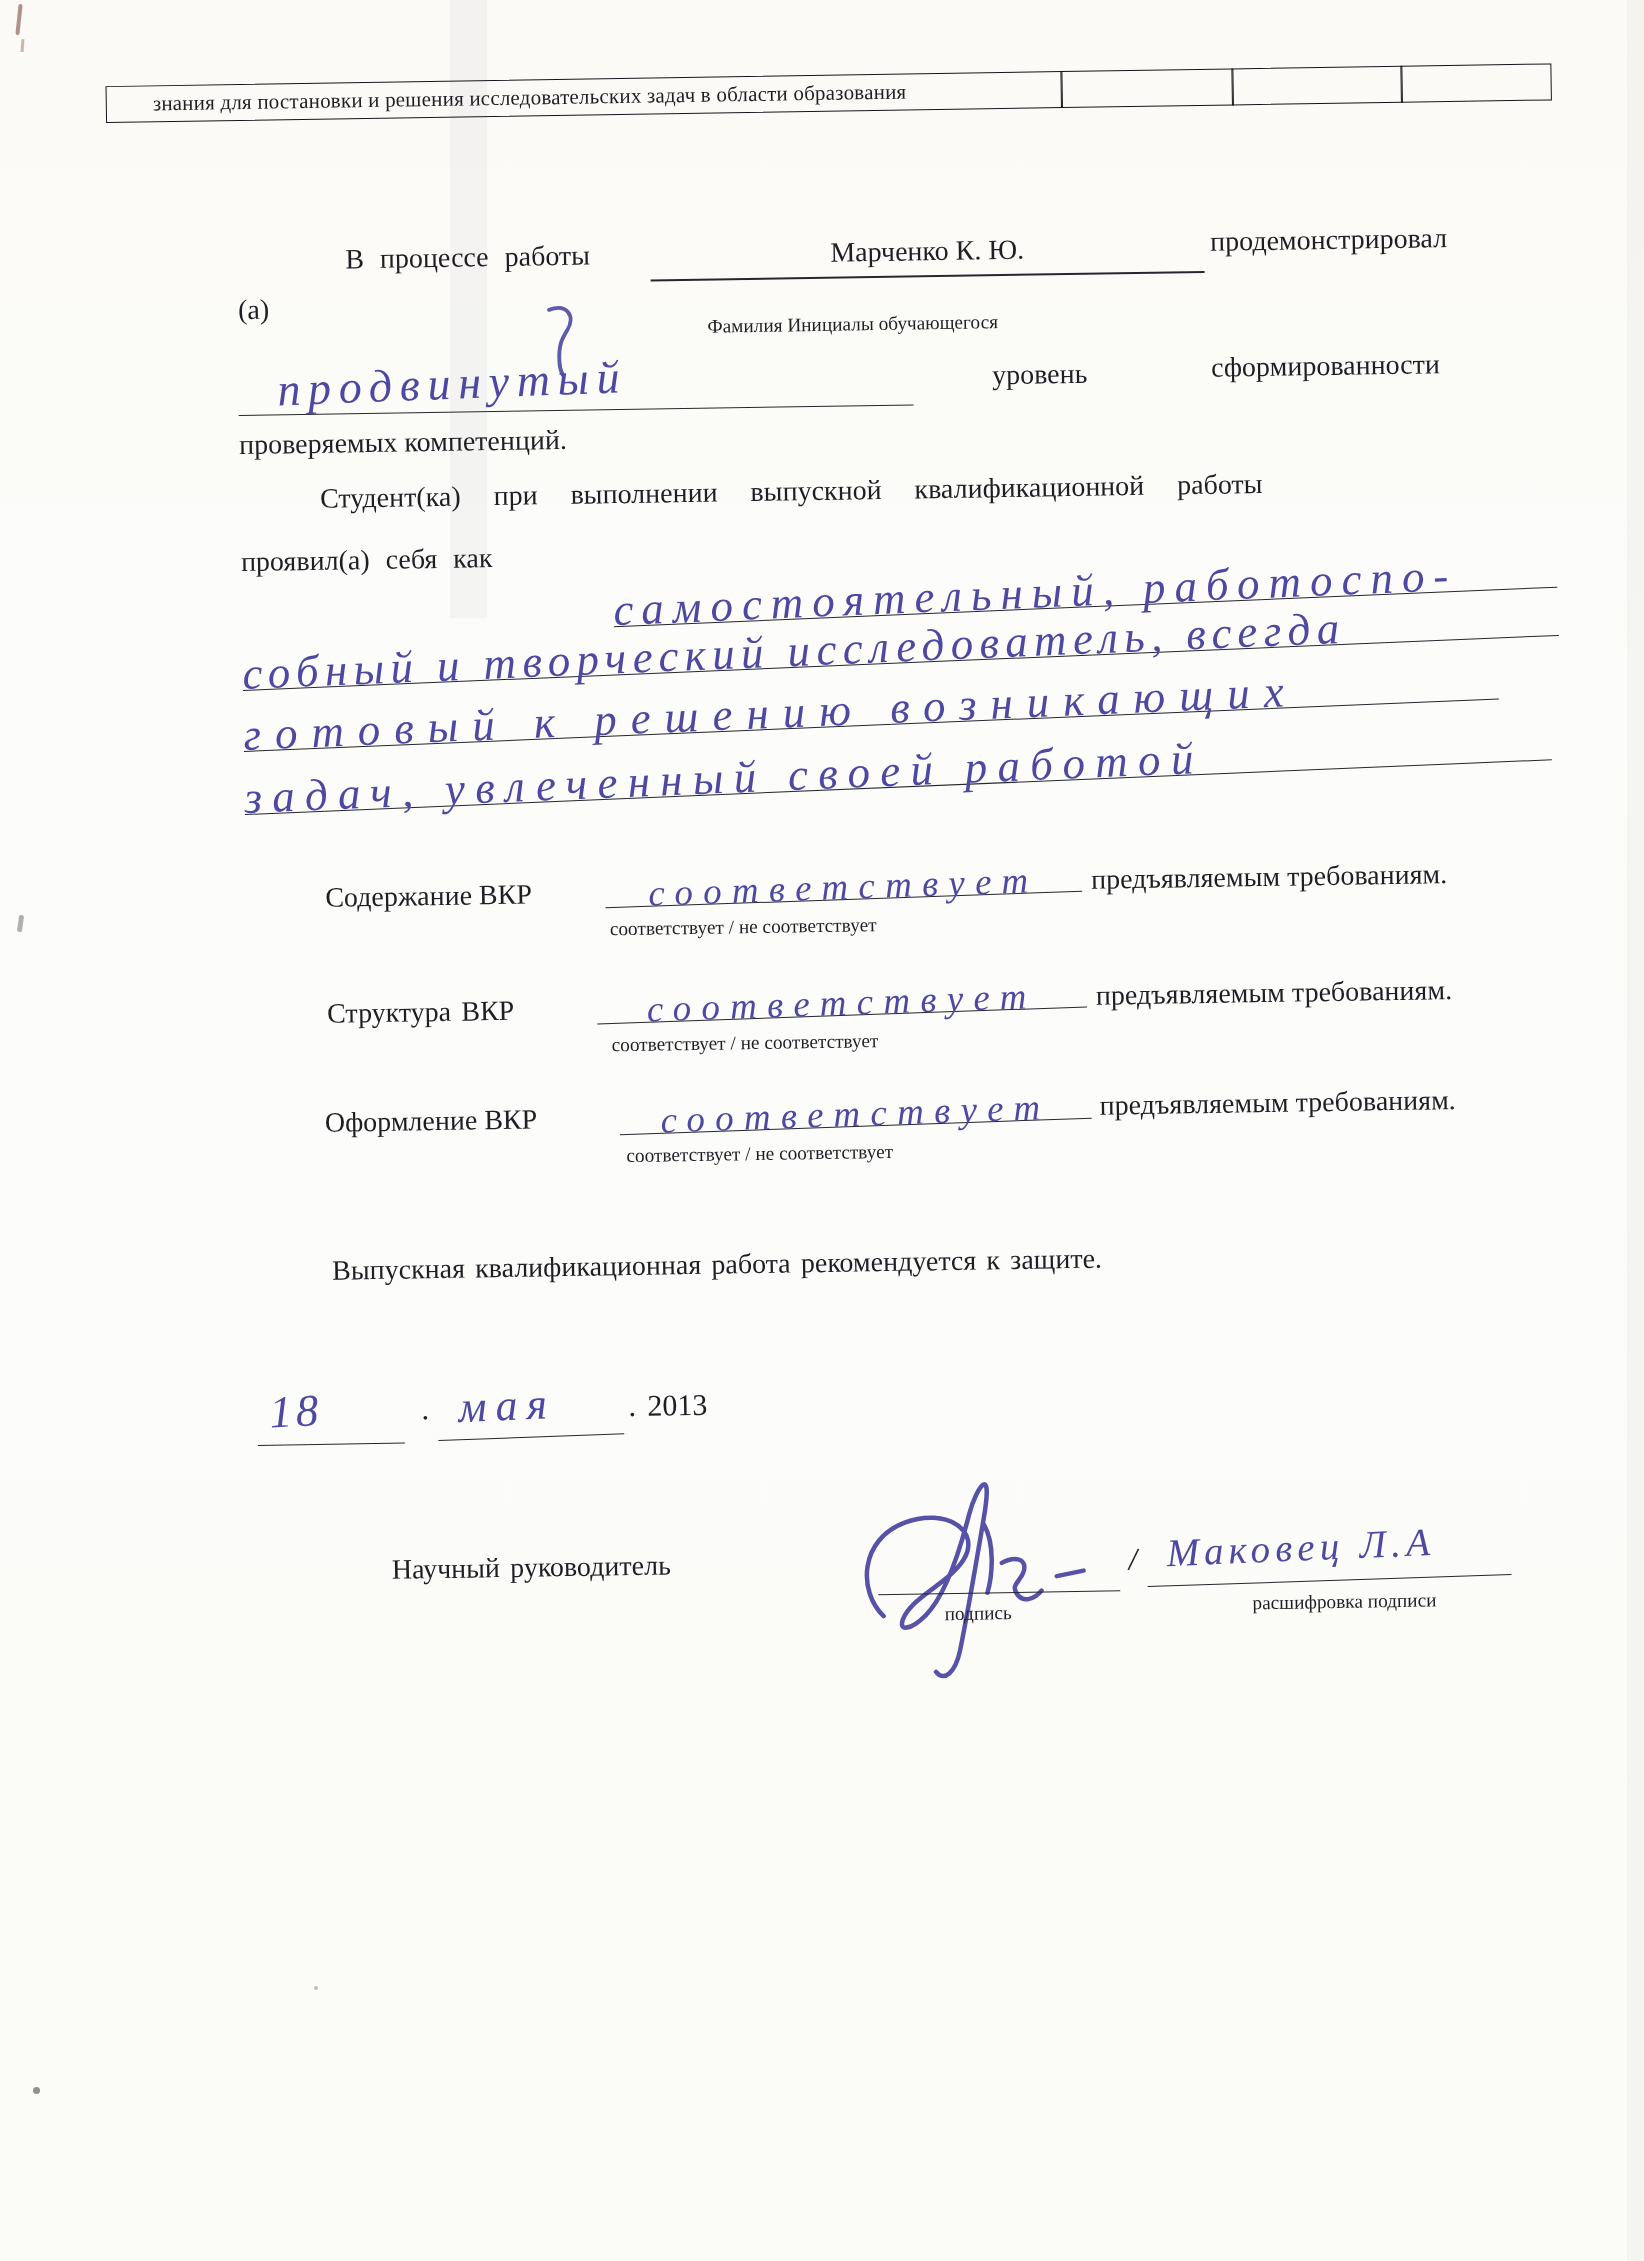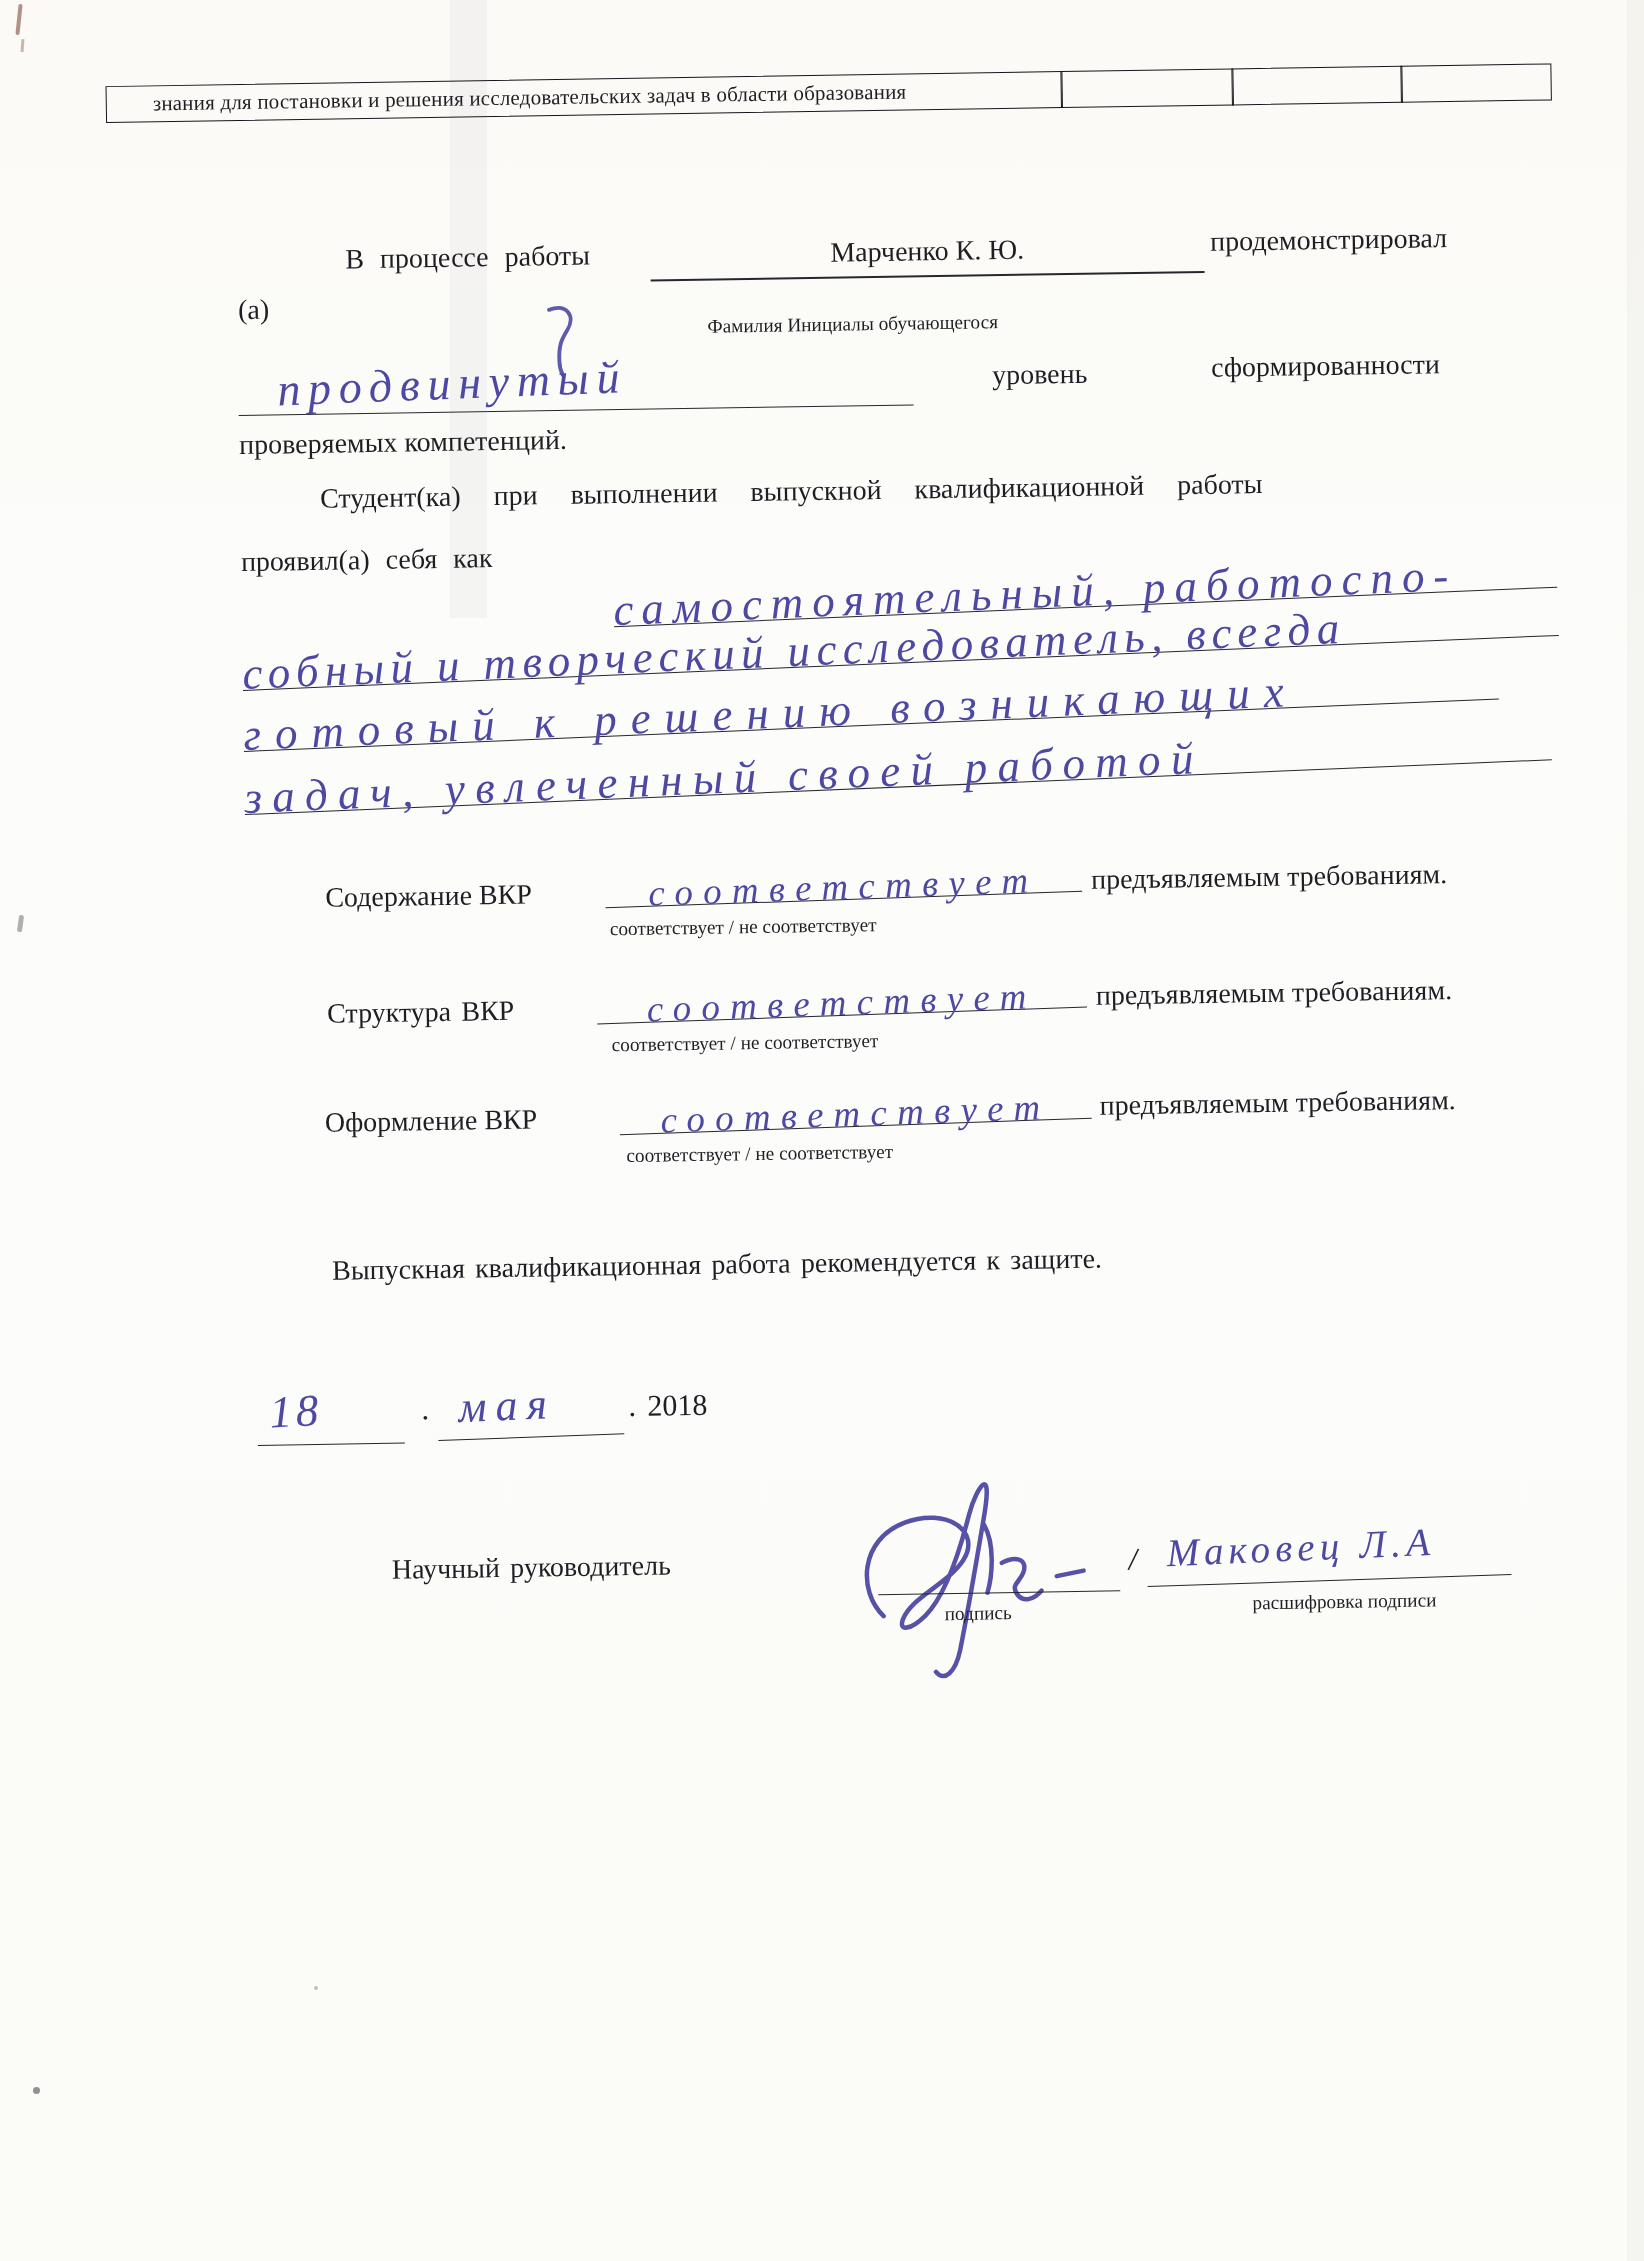--- a/index.html
+++ b/index.html
@@ -107,21 +107,21 @@
   <span class="abs print-sm" style="left:626px;top:1142px;">соответствует / не соответствует</span>
 
   <span class="abs print ws-sm" style="left:330px;top:1247px;">Выпускная квалификационная работа рекомендуется к защите.</span>
 
   <div class="abs uline" style="left:253px;top:1384px;width:147px;height:52px;"></div>
   <span class="abs hw" style="left:265px;top:1377px;font-size:45px;letter-spacing:3.9px;transform:rotate(-2deg);">18</span>
   <span class="abs print" style="left:417px;top:1385px;font-size:31px;">.</span>
   <div class="abs uline" style="left:433px;top:1380px;width:186px;height:52px;transform:rotate(-1.2deg);"></div>
   <span class="abs hw" style="left:454px;top:1375px;font-size:44px;letter-spacing:9px;transform:rotate(-1.5deg);">мая</span>
   <span class="abs print" style="left:624px;top:1385px;font-size:31px;">.</span>
-  <span class="abs print" style="left:643px;top:1386px;font-size:30px;">2018</span>
+  <span class="abs print" style="left:643px;top:1386px;font-size:30px;">2013</span>
 
   <span class="abs print ws-sm" style="left:385px;top:1547px;">Научный руководитель</span>
 
   <svg class="abs" style="left:831px;top:1469px;" width="283" height="219" viewBox="0 0 440 340">
     <g fill="none" stroke="#4d49a3" stroke-width="7" stroke-linecap="round" stroke-linejoin="round" opacity="0.95">
       <path d="M 70 230 C 30 190, 35 110, 105 85 C 170 62, 225 100, 195 145 C 170 182, 115 200, 100 235 C 92 255, 112 252, 135 230 C 168 198, 190 130, 205 75 C 212 50, 222 32, 228 28 C 236 24, 234 48, 228 80 C 216 145, 200 230, 188 285 C 180 320, 162 334, 150 318"></path>
       <path d="M 228 90 C 245 120, 240 170, 232 196"></path>
       <path d="M 255 150 C 278 138, 296 146, 288 166 C 282 181, 268 184, 278 199 C 288 214, 306 206, 316 194"></path>
       <path d="M 340 172 L 382 164"></path>
     </g>

